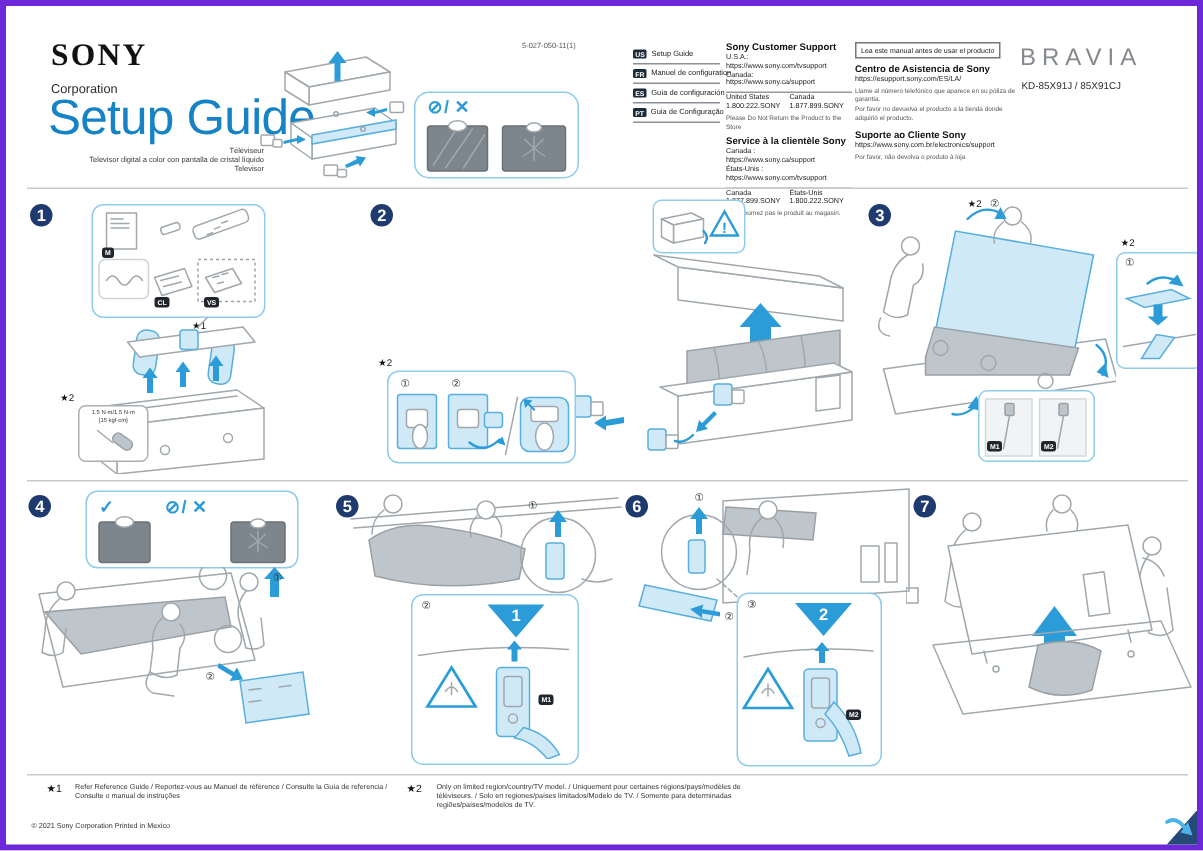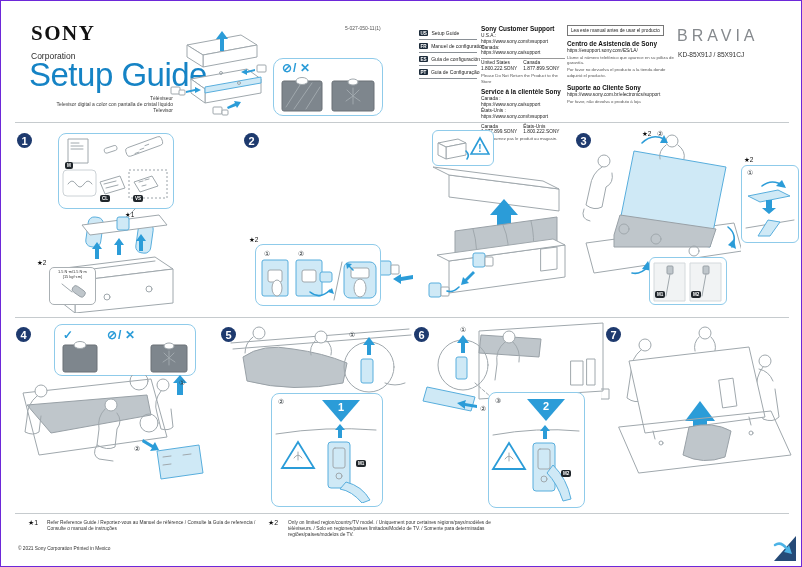--- a/index.html
+++ b/index.html
@@ -1,16 +1,16 @@
 <!DOCTYPE html>
 <html><head>
 <meta charset="utf-8">
 <style>
   html,body{margin:0;padding:0;background:#e8e8e8;font-family:"Liberation Sans",sans-serif;}
-  .page{position:relative;width:802px;height:567px;background:#fff;border:1px solid #6d28d9;box-sizing:border-box;overflow:hidden;margin:0 auto;}
+  .page{position:relative;width:802px;height:567px;background:#fff;border:4px solid #6d28d9;box-sizing:border-box;overflow:hidden;margin:0 auto;}
   .abs{position:absolute;}
   .hr{position:absolute;left:14px;width:774px;height:1px;background:#c6cbce;}
   .sony{font-family:"Liberation Serif",serif;font-weight:bold;font-size:21px;letter-spacing:1.5px;color:#111;}
   .ptype{font-size:8.5px;color:#2b2b2b;}
   .title{font-size:33px;color:#1583c5;letter-spacing:-0.5px;}
   .subt{font-size:5px;line-height:6px;color:#3a3a3a;text-align:right;width:150px;}
   .partnum{font-size:5px;color:#555;}
   .langrow{display:flex;align-items:center;gap:3px;height:12px;border-bottom:0.7px solid #8a9096;width:58px;}
   .langcode{display:inline-block;background:#1c2b3a;color:#fff;font-size:4.6px;font-weight:bold;padding:0.5px 1.5px;border-radius:1px;}
   .langlabel{font-size:5px;color:#222;white-space:nowrap;}

